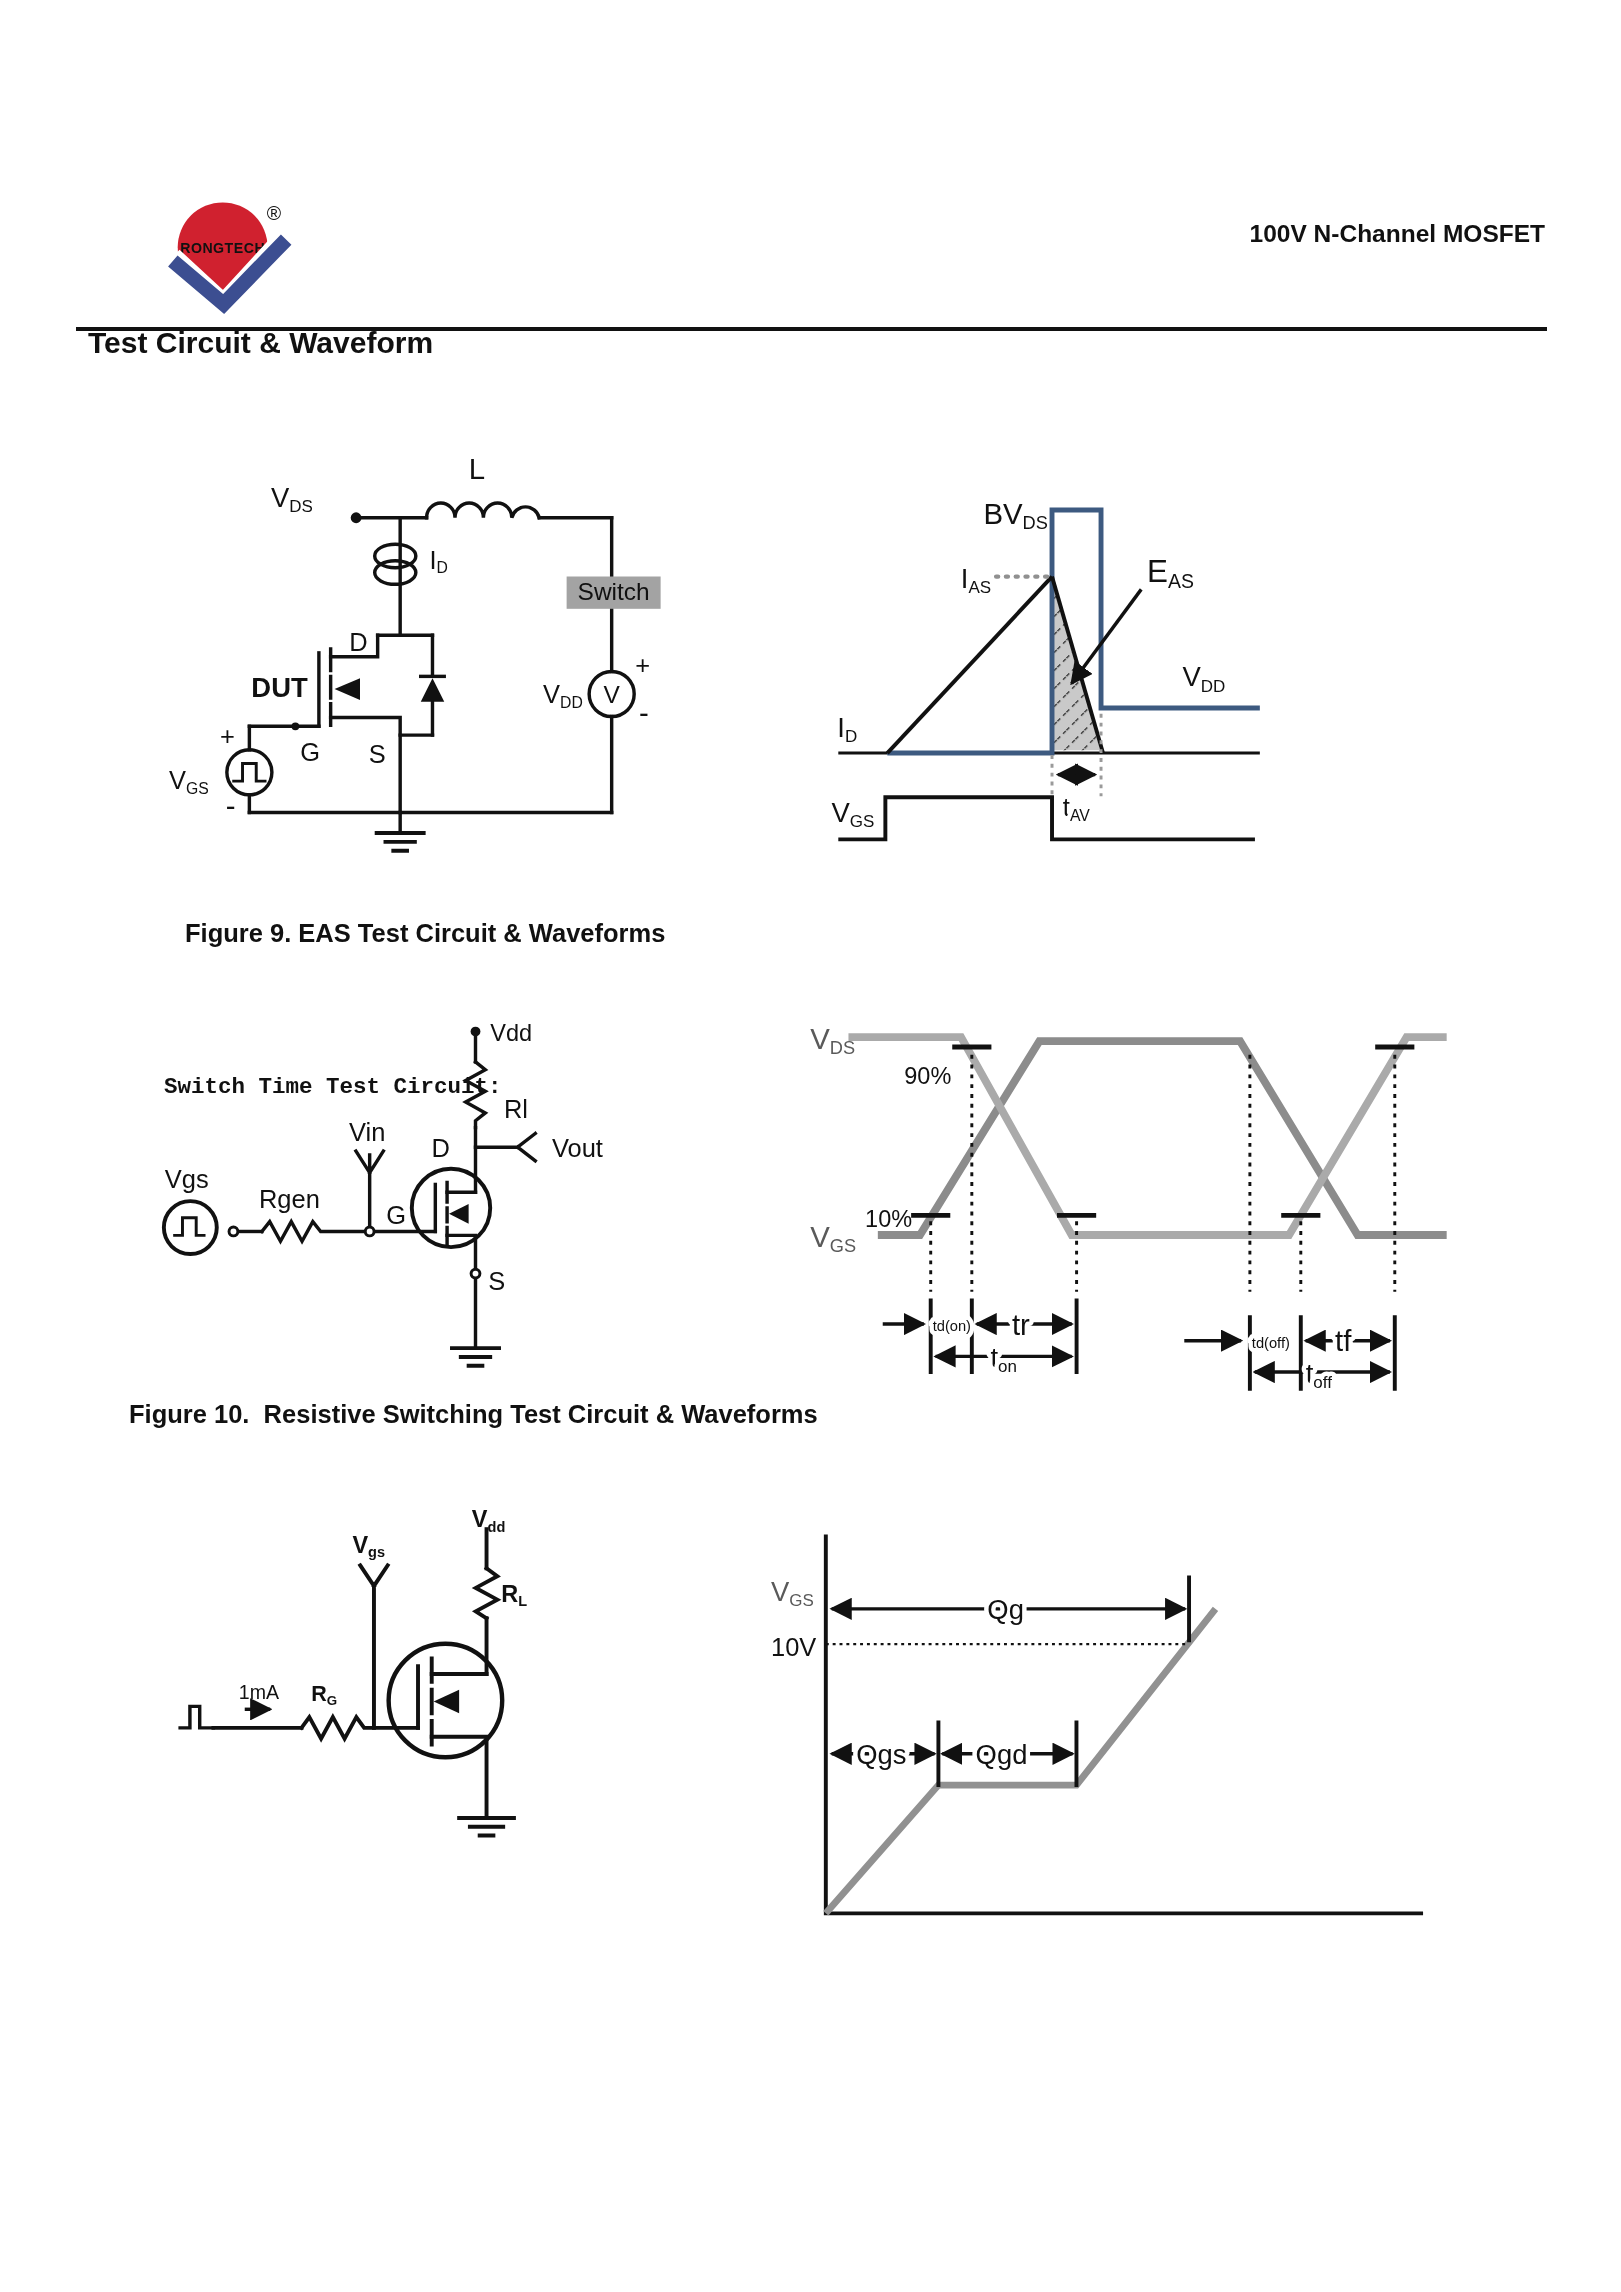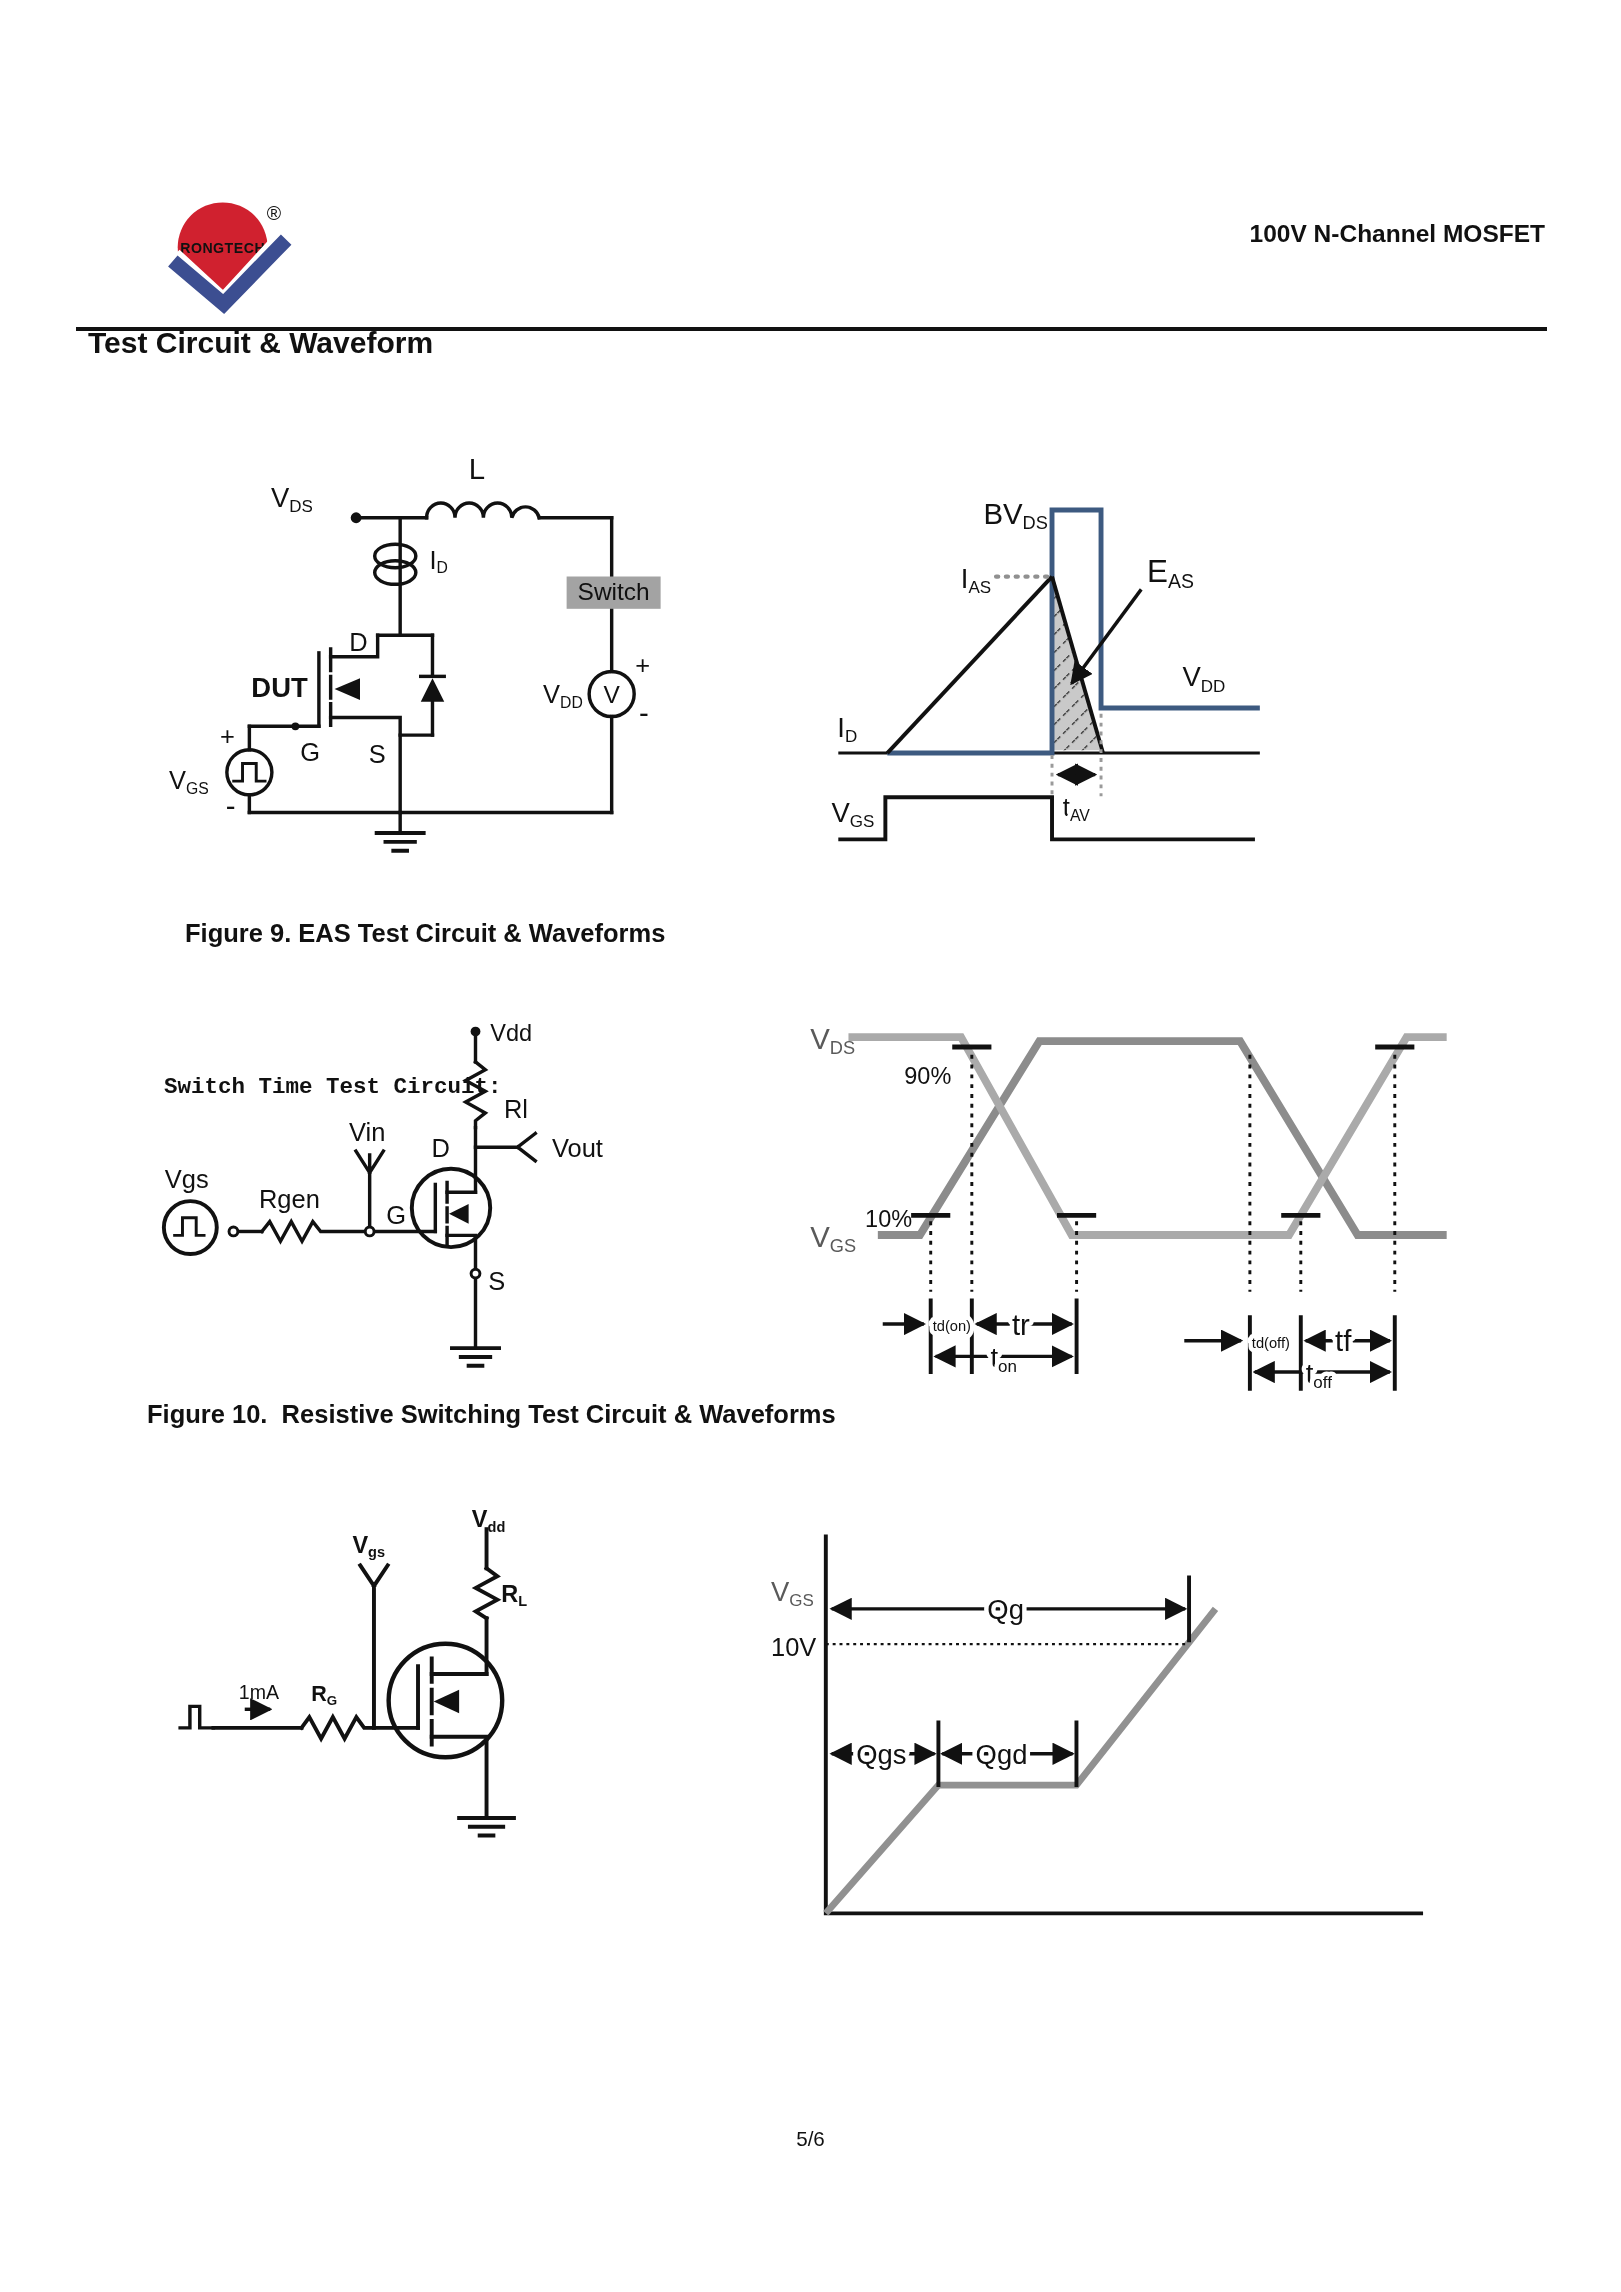--- a/index.html
+++ b/index.html
@@ -202,21 +202,21 @@
     <text x="112" y="86" font-size="24">90%</text>
     <text x="72" y="232" font-size="24">10%</text>
     <text x="141" y="338" font-size="15" class="halo">td(on)</text>
     <text x="222" y="342" font-size="30" class="halo">tr</text>
     <text x="200" y="375" font-size="28" class="halo"><tspan>t</tspan><tspan class="sub" dy="0.3em">on</tspan></text>
     <text x="467" y="355" font-size="15" class="halo">td(off)</text>
     <text x="552" y="359" font-size="30" class="halo">tf</text>
     <text x="522" y="391" font-size="28" class="halo"><tspan>t</tspan><tspan class="sub" dy="0.3em">off</tspan></text>
   </svg>
 
-  <div class="abs caption" style="left:147px;top:1400px;text-align:center;">Figure 10.  Resistive Switching Test Circuit &amp; Waveforms</div>
+  <div class="abs caption" style="left:129px;top:1400px;text-align:center;">Figure 10.  Resistive Switching Test Circuit &amp; Waveforms</div>
 
   <svg class="abs" style="left:137px;top:1490px;" width="470" height="372" viewBox="0 0 480 380">
     <defs>
       <marker id="m11c" viewBox="0 0 10 10" refX="9" refY="5" markerWidth="6.5" markerHeight="6.5" orient="auto">
         <path d="M0,0 L10,5 L0,10 z" fill="#111"></path>
       </marker>
     </defs>
     <g stroke="#111" stroke-width="4" fill="none" stroke-linecap="square">
       <path d="M357,40 V80"></path>
       <path d="M357,80 L368,88 L346,100 L368,112 L346,124 L357,131"></path>
@@ -261,15 +261,14 @@
     <line x1="191" y1="250" x2="324" y2="250" stroke="#111" stroke-width="3.5" marker-start="url(#m11)" marker-end="url(#m11)"></line>
 
     <text x="16" y="94" font-size="28" class="glabel"><tspan>V</tspan><tspan class="sub" dy="0.3em">GS</tspan></text>
     <text x="16" y="150" font-size="26">10V</text>
     <text x="237" y="112" font-size="28" class="halo">Qg</text>
     <text x="103" y="260" font-size="28" class="halo">Qgs</text>
     <text x="225" y="260" font-size="28" class="halo">Qgd</text>
   </svg>
 
 
-  <div class="footer">5/6</div>
 </div>
 
 
 </body></html>

